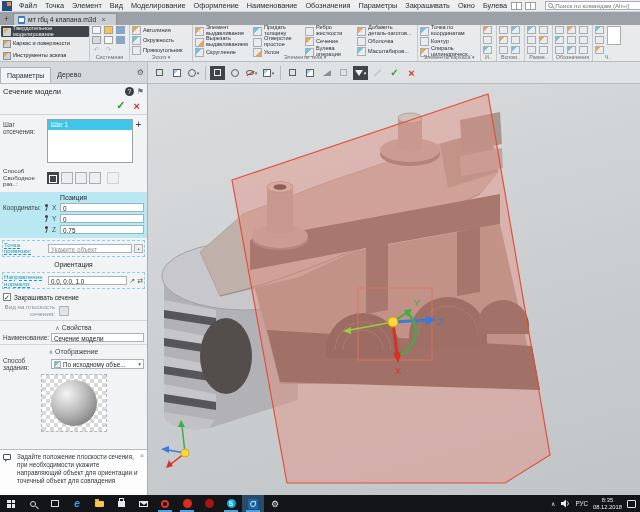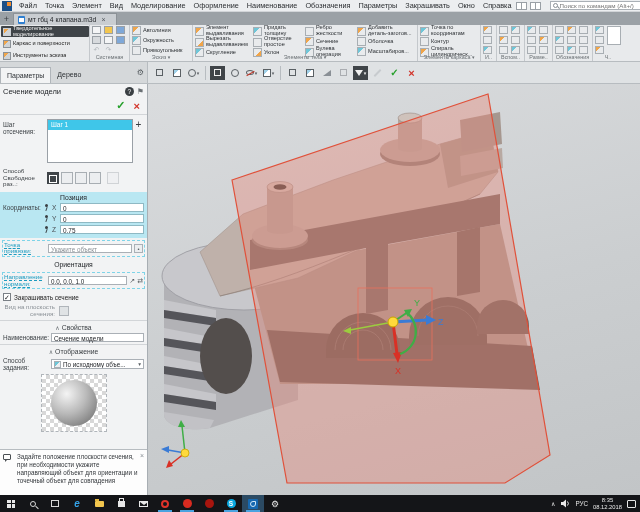--- a/index.html
+++ b/index.html
@@ -180,21 +180,21 @@
   <span class="mitem">Точка</span>
   <span class="mitem">Элемент</span>
   <span class="mitem">Вид</span>
   <span class="mitem">Моделирование</span>
   <span class="mitem">Оформление</span>
   <span class="mitem">Наименование</span>
   <span class="mitem">Обозначения</span>
   <span class="mitem">Параметры</span>
   <span class="mitem">Закрашивать</span>
   <span class="mitem">Окно</span>
-  <span class="mitem">Справка</span>
+  <span class="mitem">Булева</span>
   <div class="mbar-right">
     <span class="laybtn"></span>
     <span class="laybtn"></span>
     <div class="srch">
       <span class="mag"></span>
       <input placeholder="Поиск по командам (Alt+/)" style="">
     </div>
 
   </div>
 </div>

